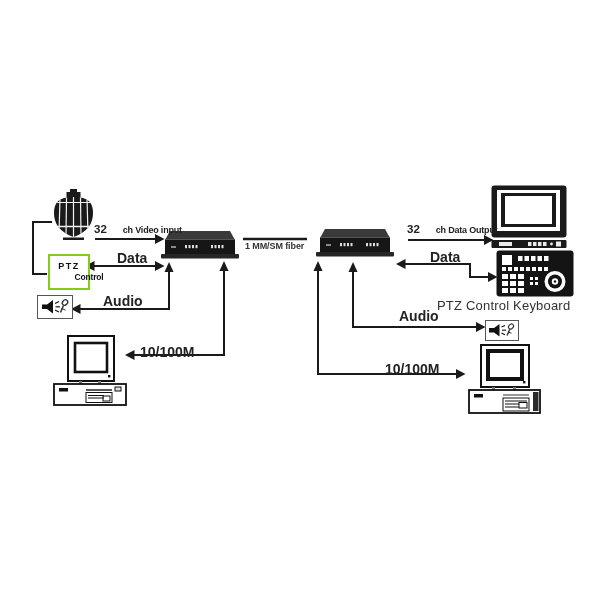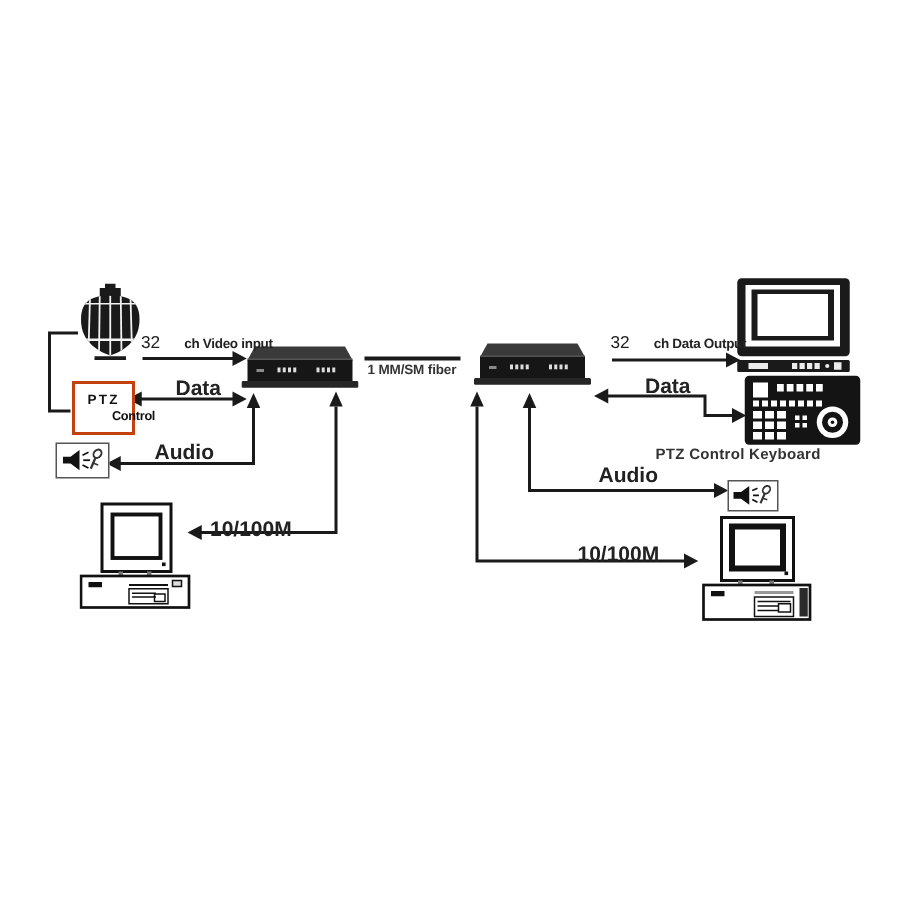--- a/index.html
+++ b/index.html
@@ -2,29 +2,29 @@
 <html><head>
 <meta charset="utf-8">
 <style>
   html,body{margin:0;padding:0;background:#fff;}
   .canvas{position:relative;width:600px;height:600px;background:#ffffff;overflow:hidden;
           font-family:"Liberation Sans",sans-serif;}
   .abs{position:absolute;}
   .lbl{position:absolute;white-space:nowrap;color:#222;font-weight:bold;}
   .lbl-sm{font-size:14px;}
   .lbl-xs{font-size:9px;letter-spacing:-0.1px;}
-  .num{font-size:11.5px;font-weight:normal;margin-top:12px;}
+  .num{font-size:11.5px;font-weight:bold;margin-top:12px;}
   .rest{font-size:9px;font-weight:bold;letter-spacing:-0.2px;padding-left:16px;}
-  .ptzbox{position:absolute;left:48px;top:254px;width:38px;height:32px;border:2px solid #c2410c;
+  .ptzbox{position:absolute;left:48px;top:254px;width:38px;height:32px;border:2px solid #84cc16;
           background:#fff;display:flex;flex-direction:column;align-items:center;justify-content:center;
           line-height:11px;}
   .ptzbox .t1{font-size:9px;font-weight:bold;letter-spacing:1.5px;color:#111;}
   .ptzbox .t2{font-size:8.5px;font-weight:bold;letter-spacing:-0.2px;color:#111;padding-left:40px;}
   .audiobox{position:absolute;border:1px solid #555;background:#fff;}
-  .caption{position:absolute;font-size:10px;font-weight:bold;color:#333;letter-spacing:0.2px;white-space:nowrap;}
+  .caption{position:absolute;font-size:13px;font-weight:normal;color:#333;letter-spacing:0.2px;white-space:nowrap;}
   svg{display:block;}
 </style>
 </head>
 <body>
 
 <div class="canvas">
 
   <svg class="abs" style="left:0;top:0;" width="600" height="600" viewBox="0 0 600 600">
     <g stroke="#1a1a1a" stroke-width="2" fill="none">
       <path d="M52,222 H33 V274 H47"></path>

